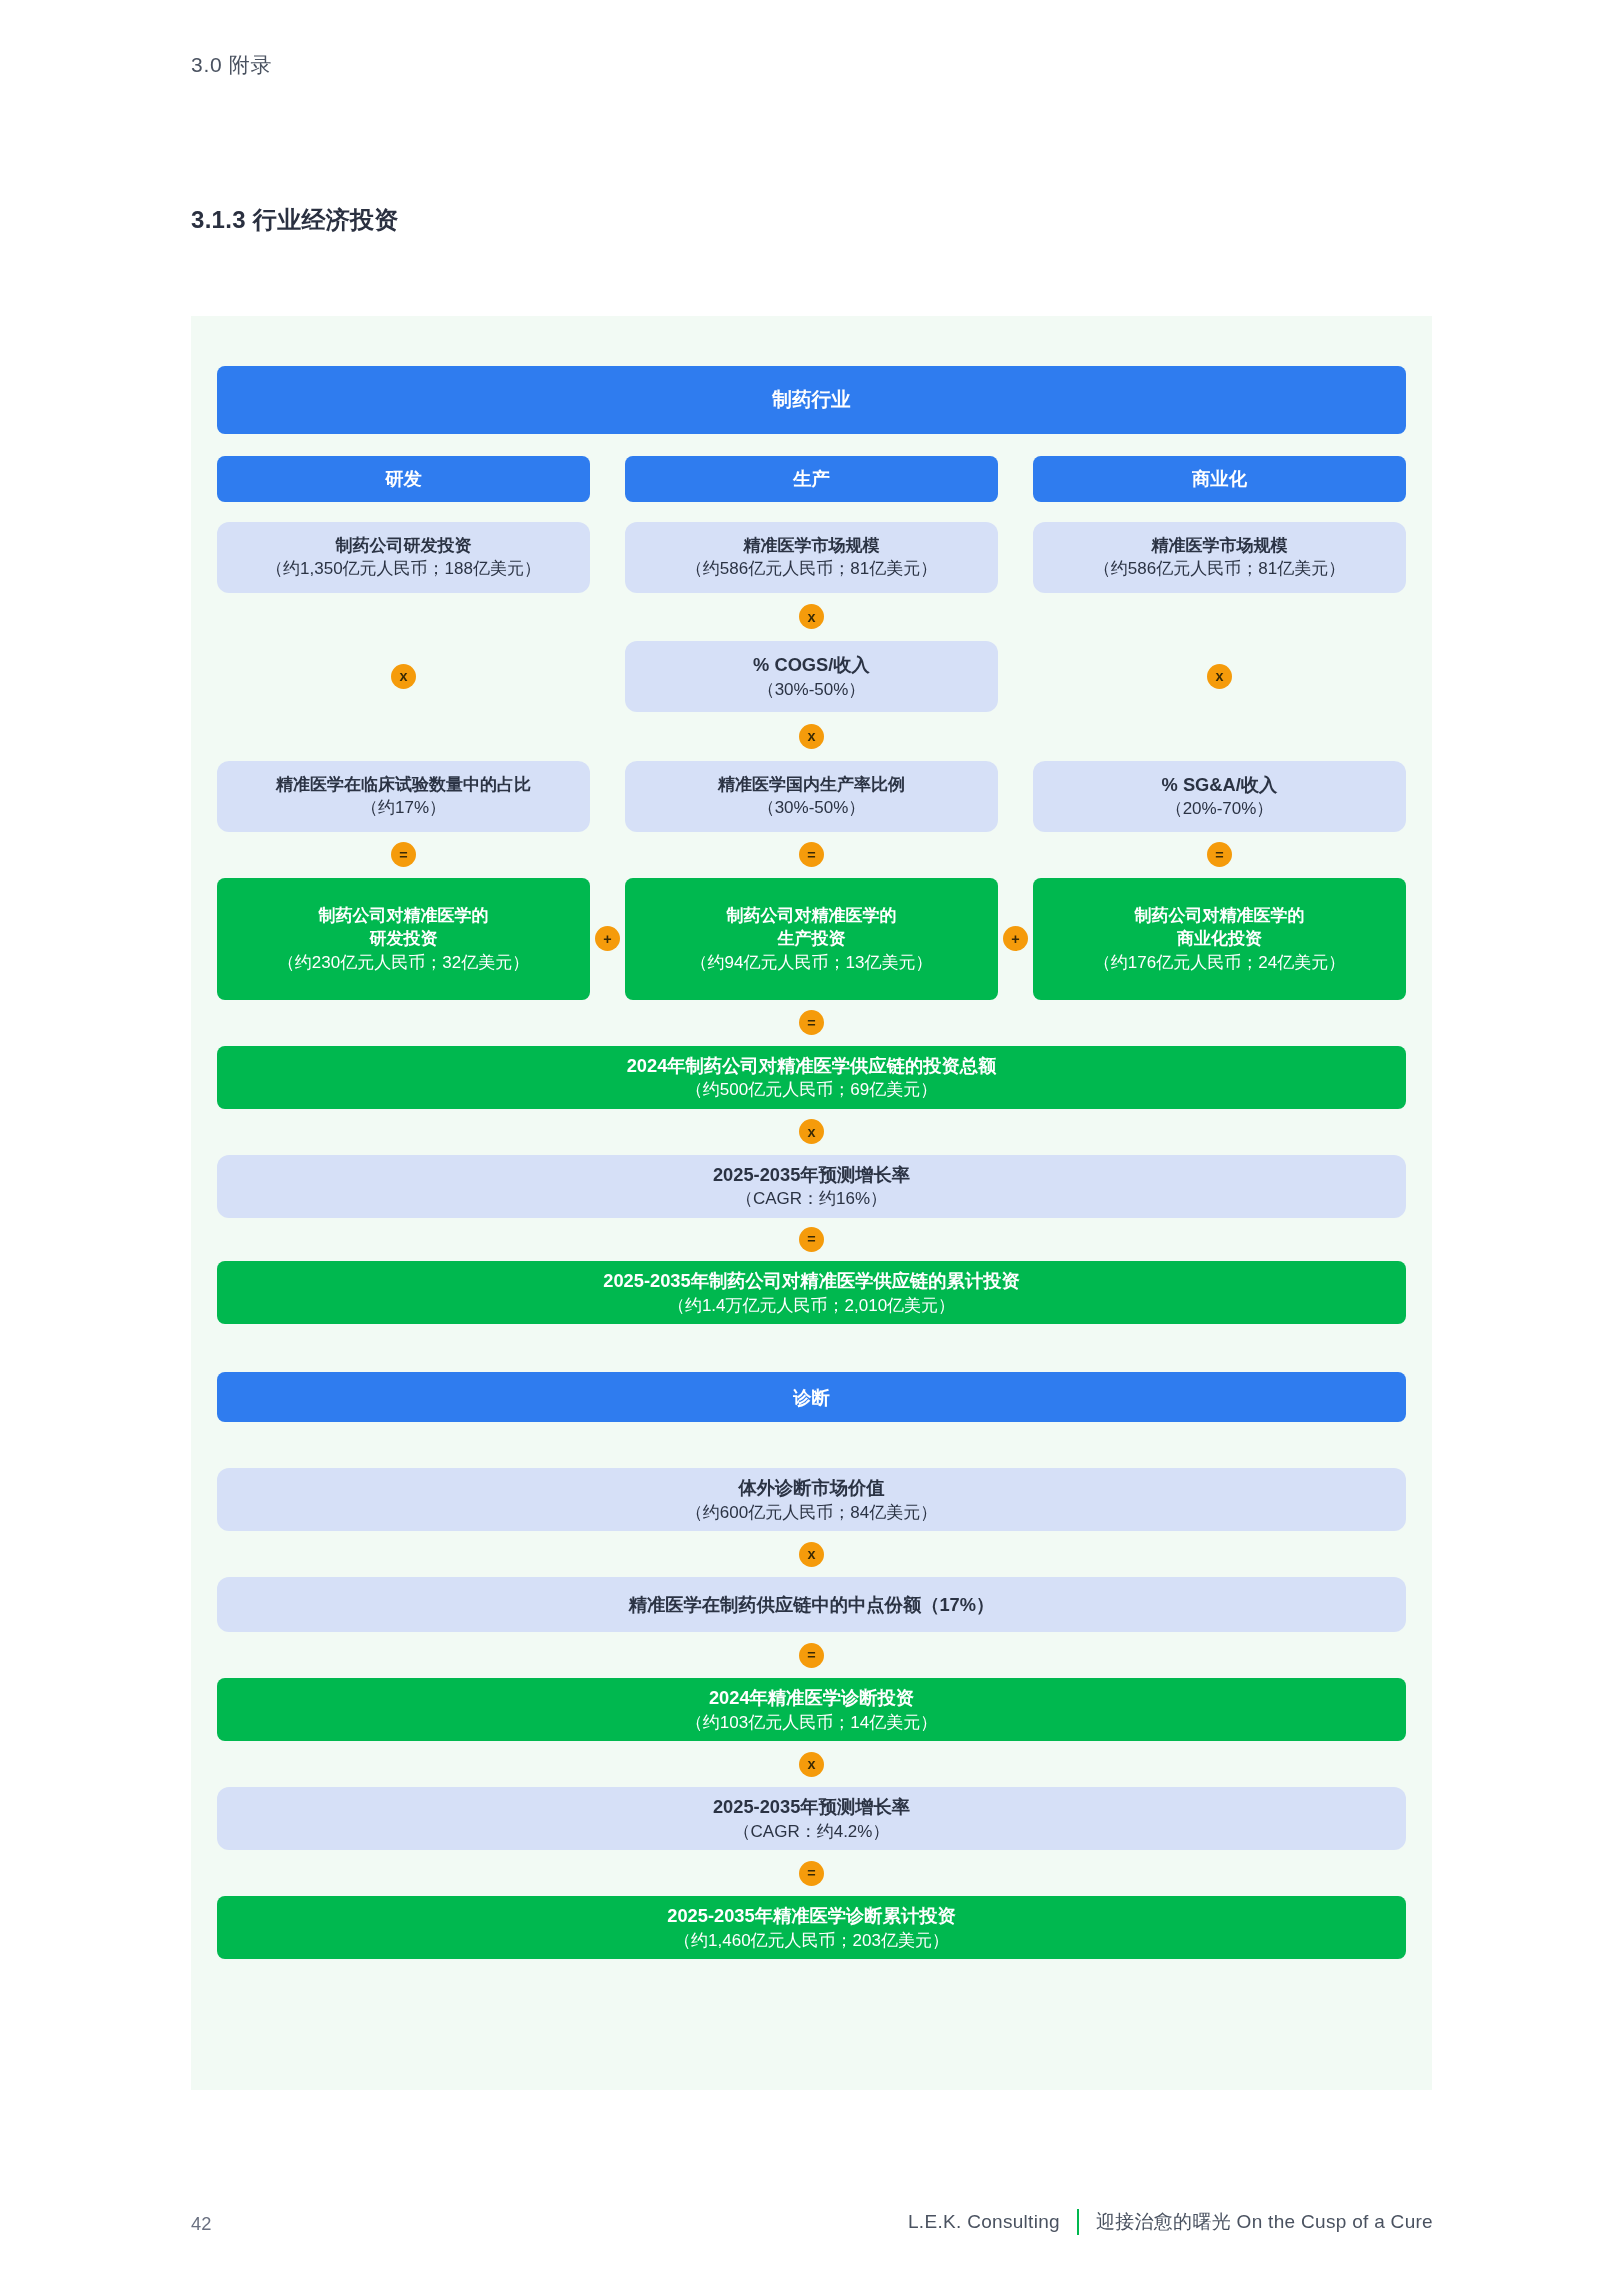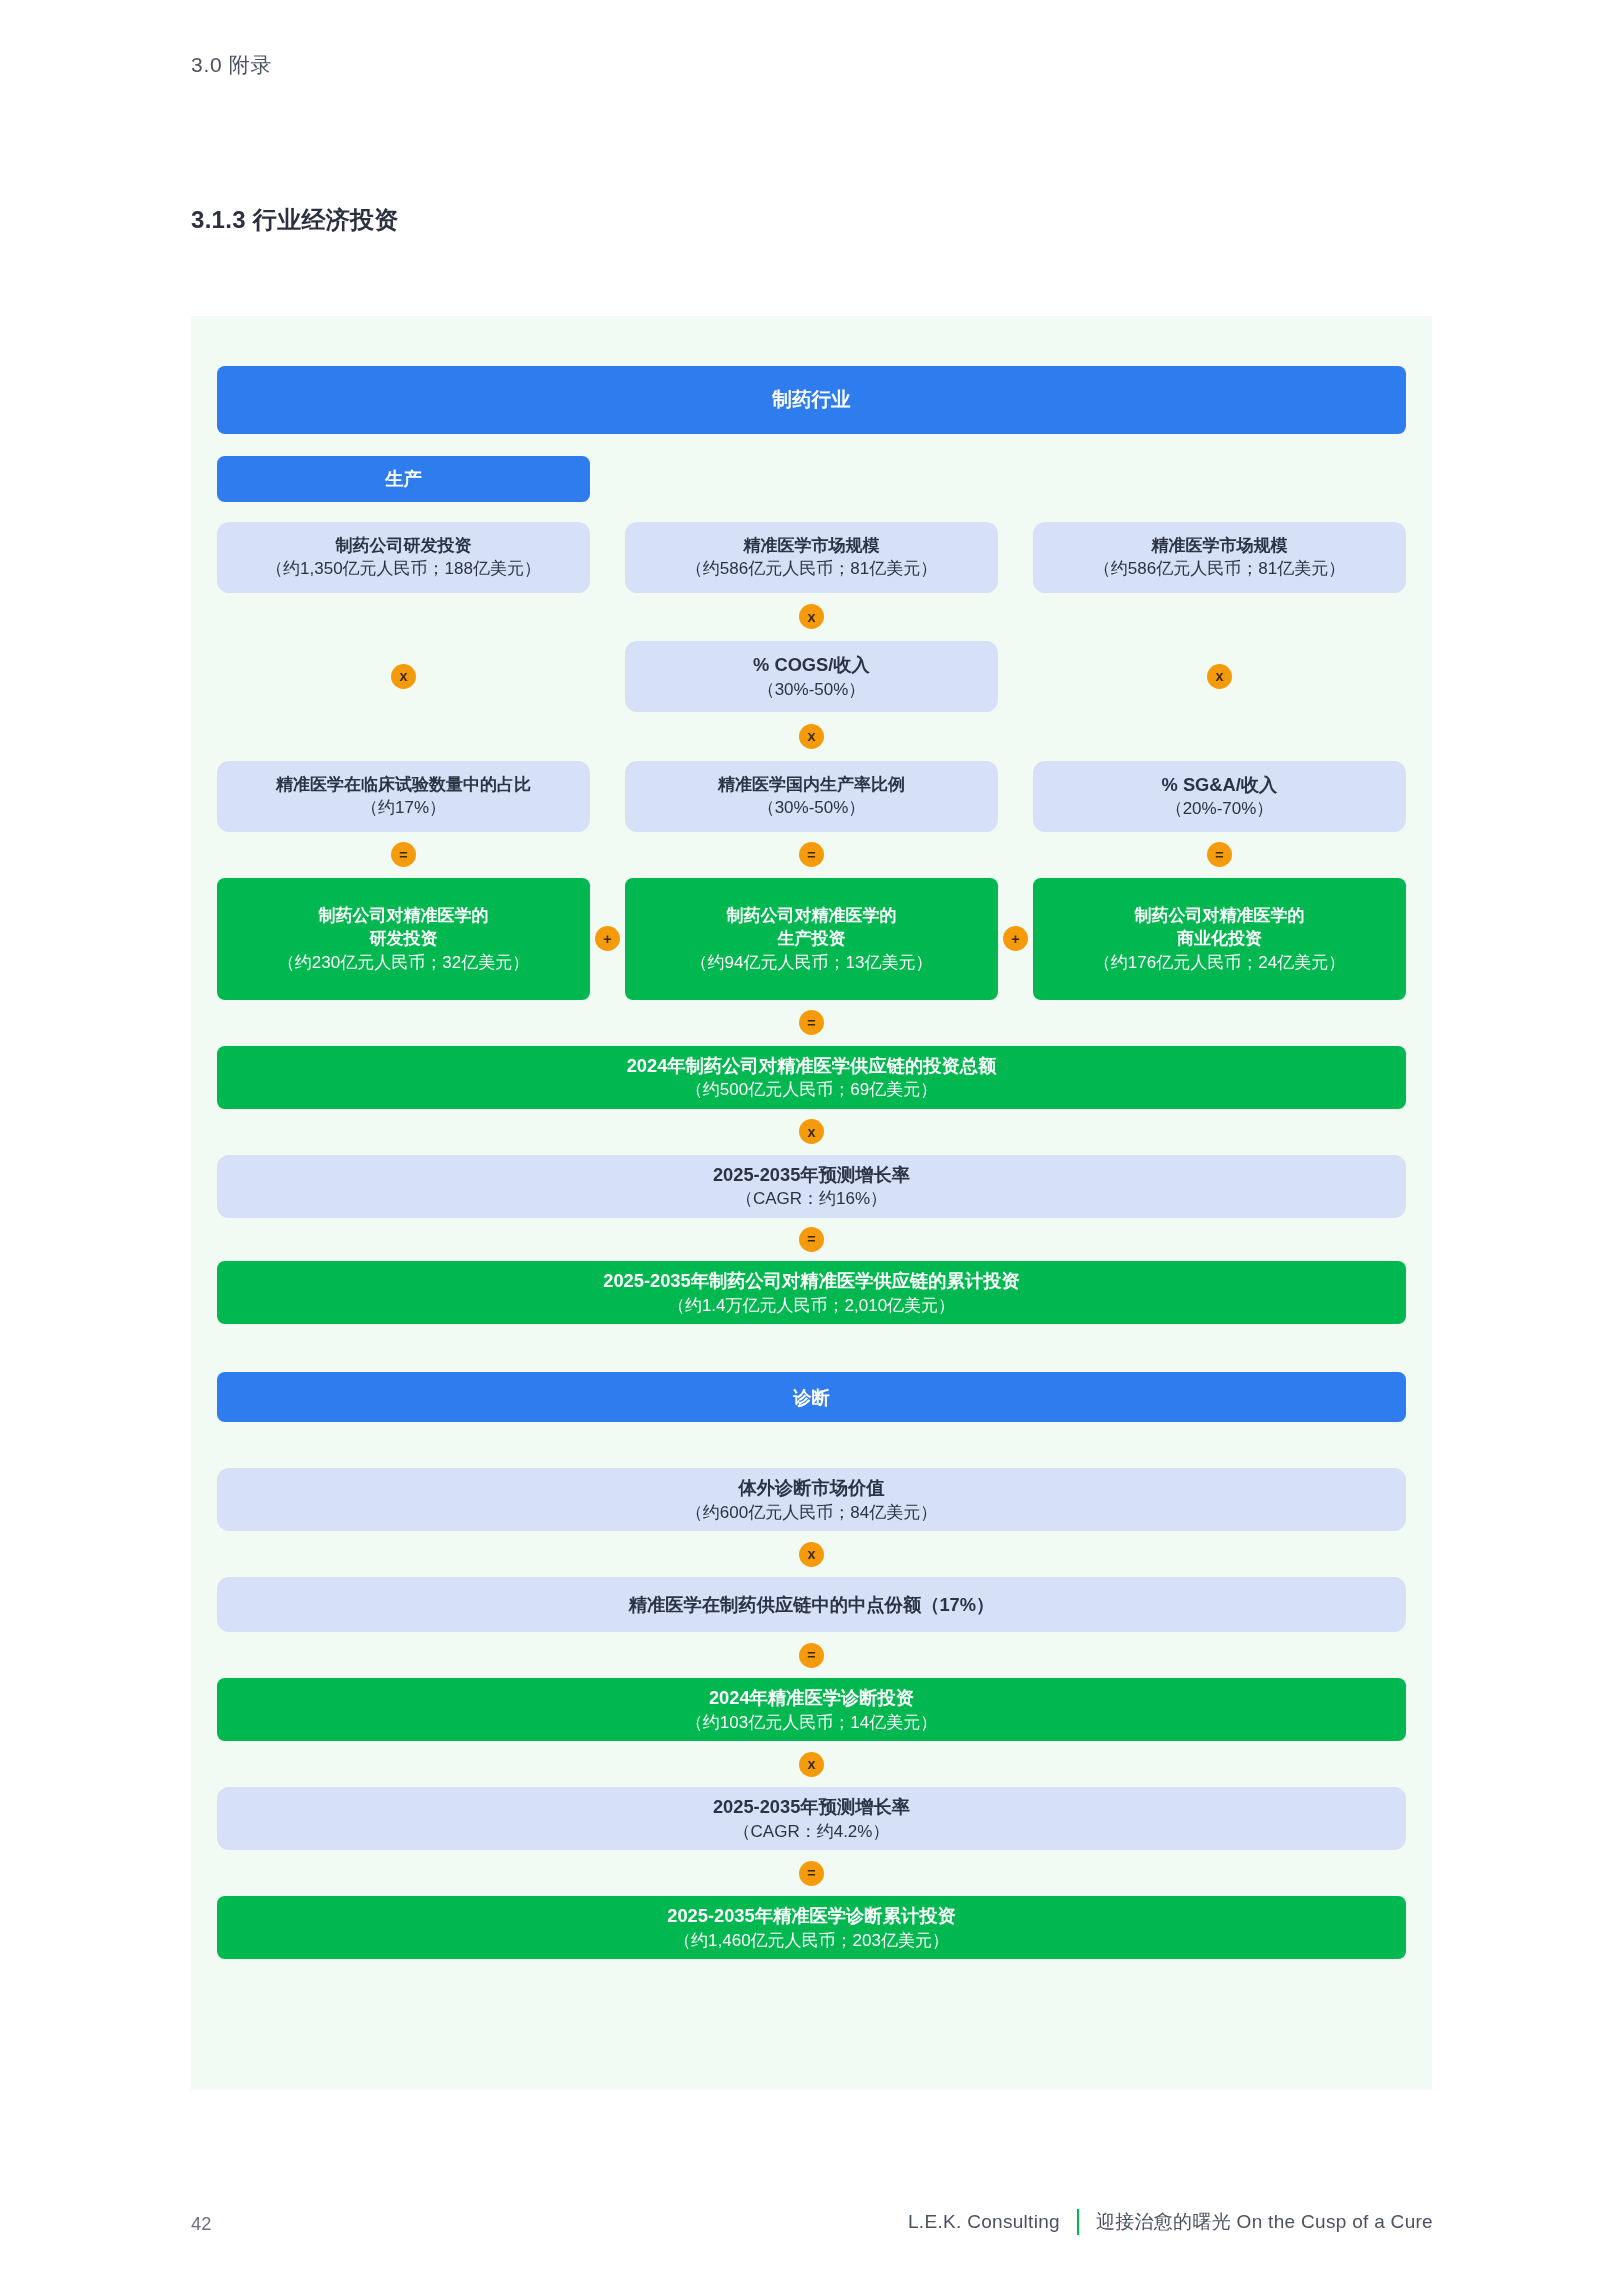--- a/index.html
+++ b/index.html
@@ -184,21 +184,31 @@
 
     <div class="node blue band" style="height:68px;">
       <div class="l1" style="font-size:19.6px;">制药行业</div>
     </div>
 
     <div style="height:22px;"></div>
 
     <div class="row">
       <div class="col">
         <div class="node blue band" style="height:46px;">
+          <div class="l1" style="font-size:18.3px;">研发</div>
+        </div>
+      </div>
+      <div class="col">
+        <div class="node blue band" style="height:46px;">
           <div class="l1" style="font-size:18.3px;">生产</div>
+        </div>
+      </div>
+      <div class="col">
+        <div class="node blue band" style="height:46px;">
+          <div class="l1" style="font-size:18.3px;">商业化</div>
         </div>
       </div>
     </div>
 
     <div style="height:19.6px;"></div>
 
     <div class="row">
       <div class="col">
         <div class="node lightblue band" style="height:71px;">
           <div class="l1" style="font-size:17px;">制药公司研发投资</div>

